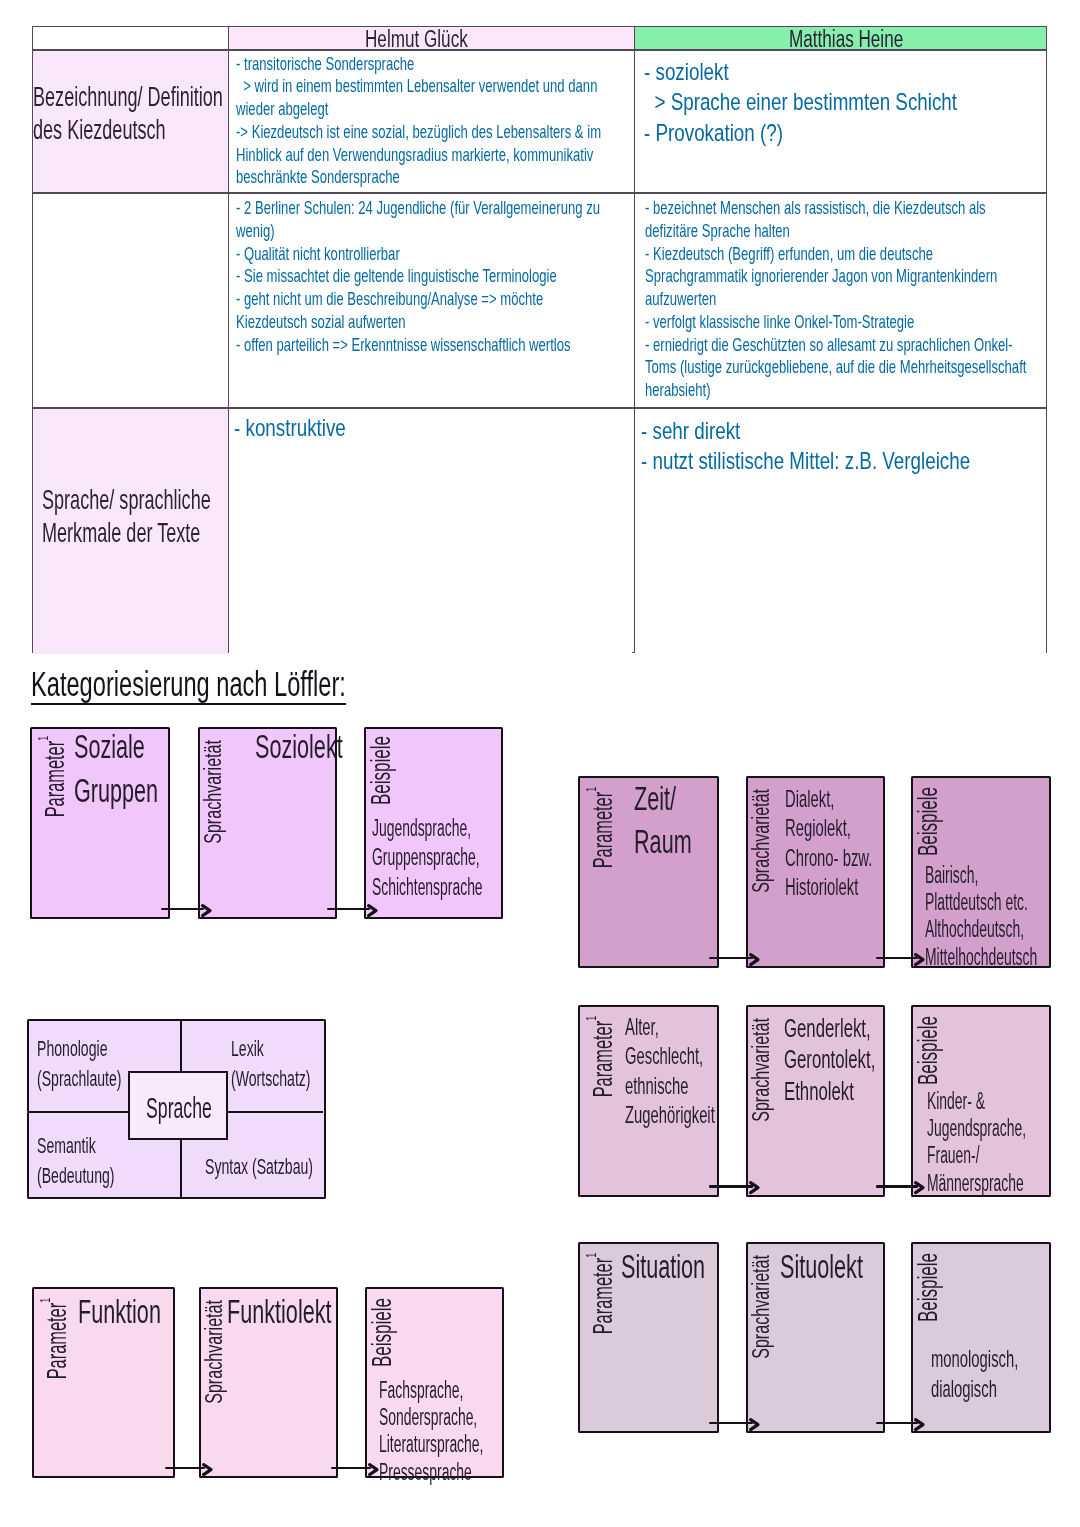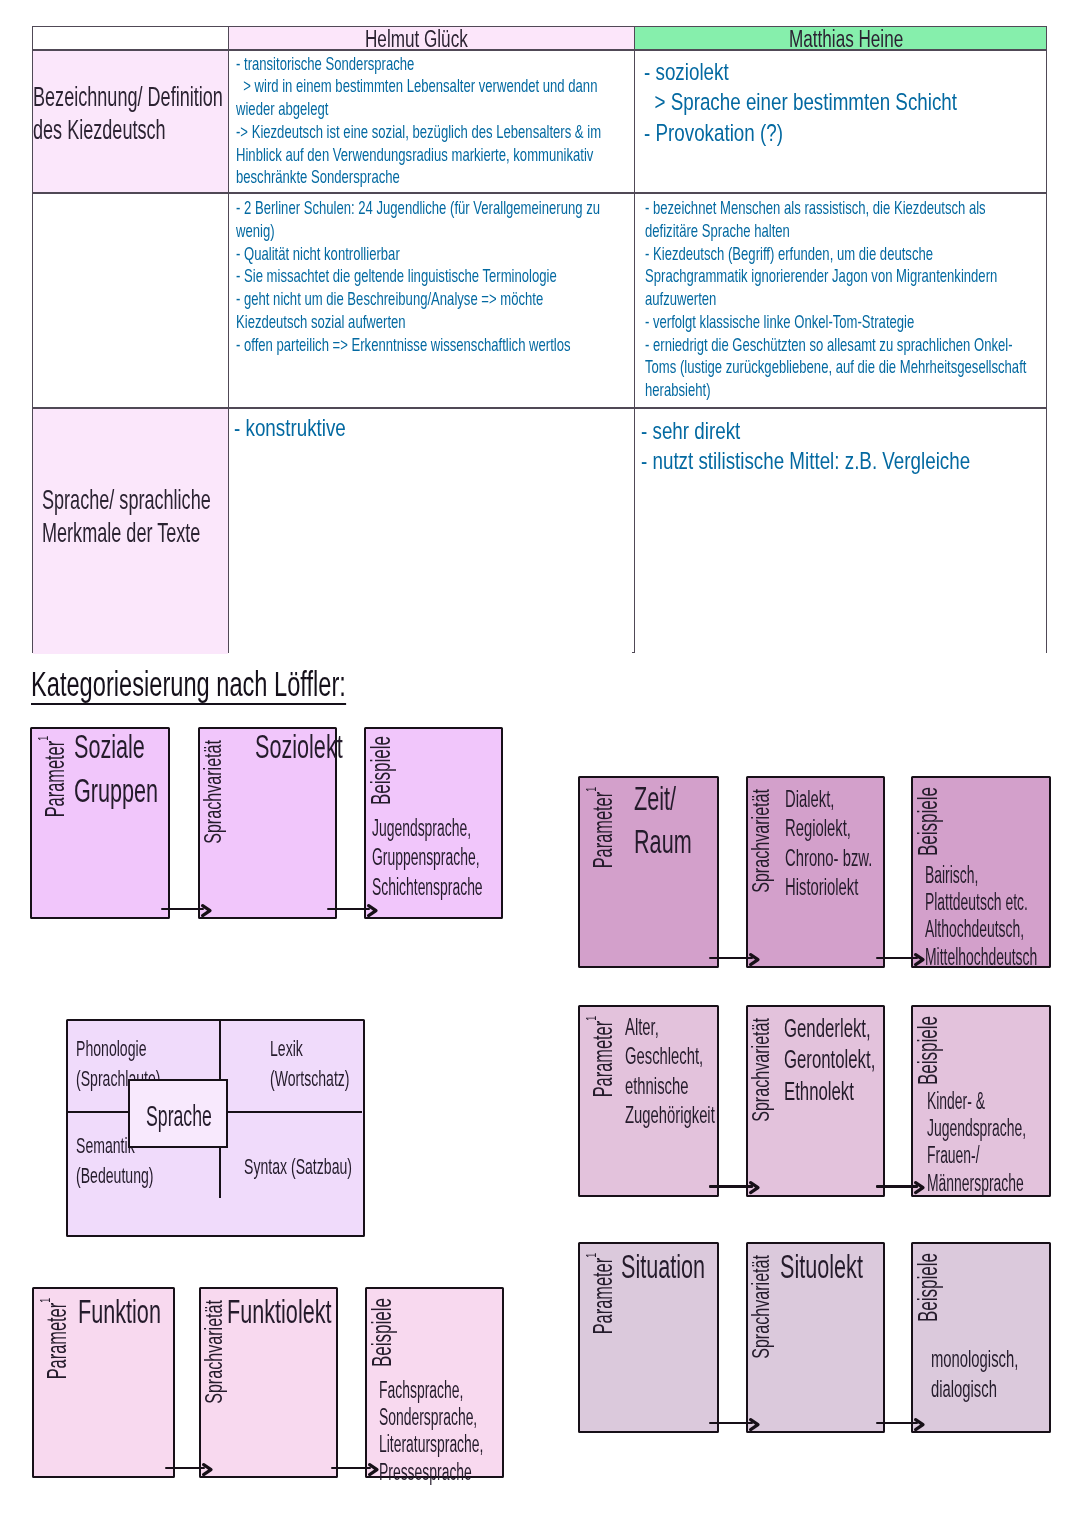--- a/index.html
+++ b/index.html
@@ -49,21 +49,21 @@
   .lst.mid2 .cd{transform:scaleX(0.615);}
   .arrow{position:absolute;}
   .arrow i{position:absolute;left:0;top:0;height:2.9px;background:#171018;display:block;border-radius:1px;}
 
   
   #quad{position:absolute;border:2.6px solid #171018;box-sizing:border-box;background:#f0dbfb;border-radius:1.5px;}
   #quad .qv{position:absolute;width:2.6px;background:#171018;}
   #quad .qh{position:absolute;height:2.6px;background:#171018;}
   .qtxt{position:absolute;font-size:22px;line-height:30px;white-space:nowrap;color:#241b2b;}
   #qcenter{position:absolute;border:2.3px solid #171018;box-sizing:border-box;background:#f8e9fd;
-           font-size:29px;line-height:29px;color:#241b2b;margin-top:8px;}
+           font-size:29px;line-height:29px;color:#241b2b;}
 </style>
 </head>
 <body>
 
 <div id="tbl">
     <div class="vline" style="left:194.7px"></div>
     <div class="vline" style="left:600.6px"></div>
     <div class="hline" style="top:22.0px"></div>
     <div class="hline" style="top:165.3px"></div>
     <div class="hline" style="top:380.0px"></div>
@@ -323,21 +323,21 @@
     </div>
     <div class="arrow" style="left:876px;top:1421.5px;width:54.5px;height:2.9px;">
       <i style="width:41.5px"></i>
       <span style="position:absolute;left:38.3px;top:1.45px;">
         <svg width="11" height="13" viewBox="0 0 11 13" style="position:absolute;top:-5.2px;left:0;overflow:visible">
           <path d="M1.6 1.6 L9.0 6.6 L1.6 11.6" fill="none" stroke="#171018" stroke-width="3.2" stroke-linecap="round" stroke-linejoin="round"></path>
         </svg>
       </span>
     </div>
   </div>
-<div id="quad" style="left:27.3px;top:1019.1px;width:299.0px;height:218px;margin-left:39px;">
+<div id="quad" style="left:27.3px;top:1019.1px;width:299.0px;height:180px;">
     <div class="qv" style="left:150.4px;top:0;height:176.7px;"></div>
     <div class="qh" style="top:89.7px;left:0;width:293.8px;"></div>
     <div class="qtxt" style="left:7.5px;top:12.9px;">
       <div><span class="cd">Phonologie</span></div>
       <div><span class="cd">(Sprachlaute)</span></div>
     </div>
     <div class="qtxt" style="left:201.6px;top:12.9px;">
       <div><span class="cd">Lexik</span></div>
       <div><span class="cd">(Wortschatz)</span></div>
     </div>

